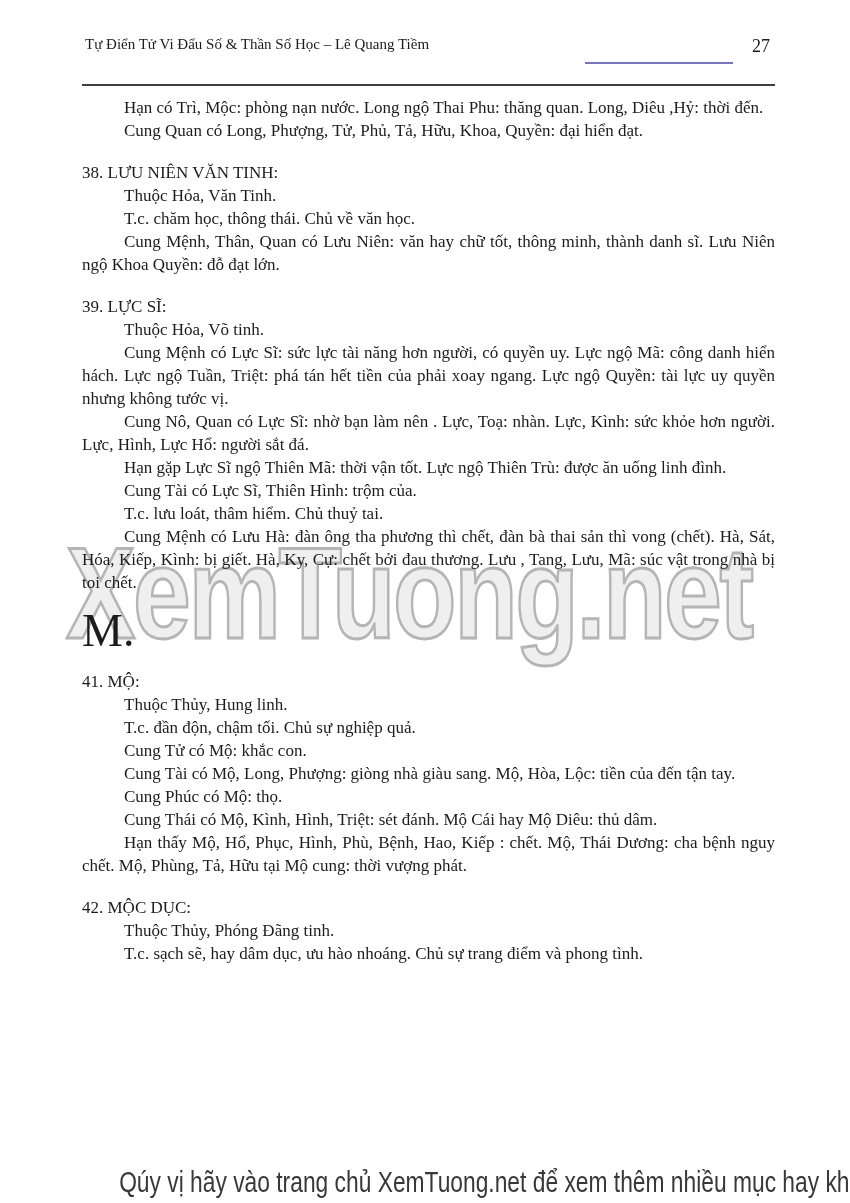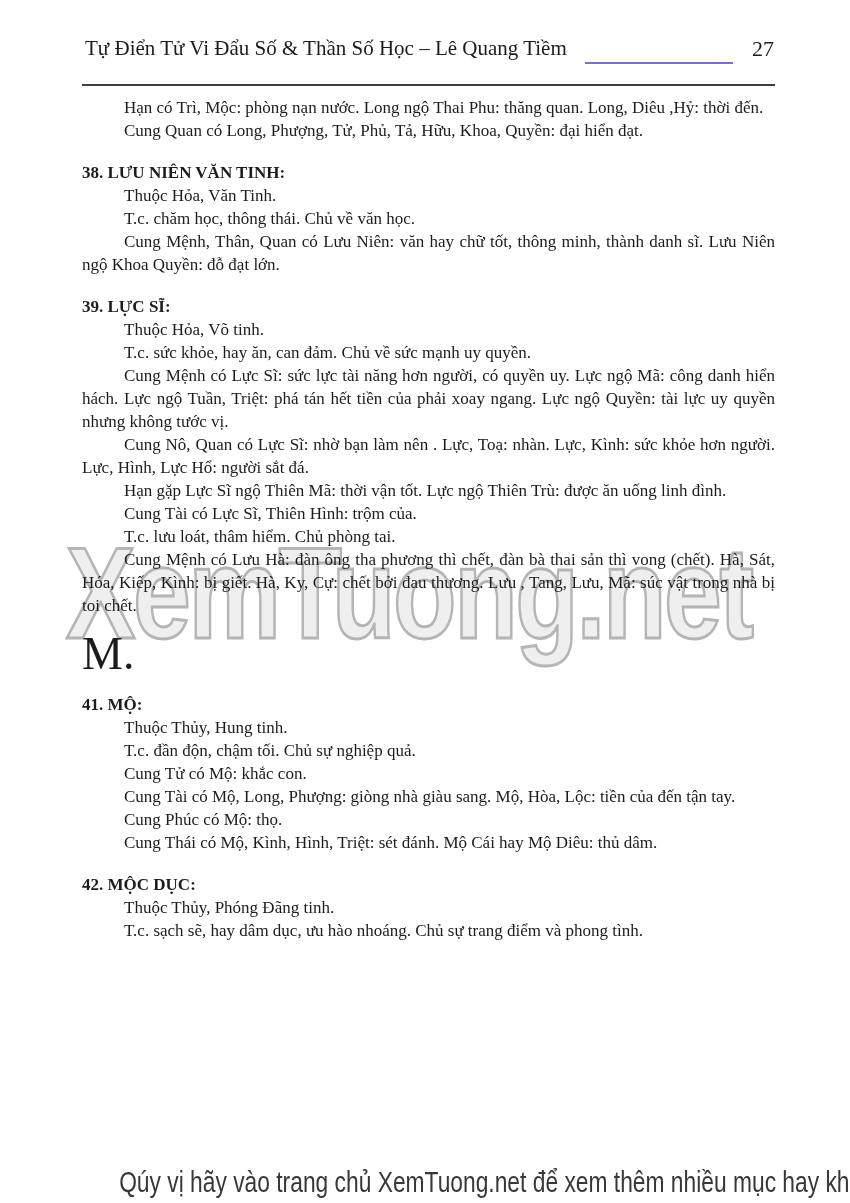--- a/index.html
+++ b/index.html
@@ -11,29 +11,29 @@
     margin: 0 auto;
     background: #ffffff;
     overflow: hidden;
     font-family: "Liberation Serif", "DejaVu Serif", serif;
     color: #1c1c1c;
   }
   
   .header { position: absolute; top: 0; left: 0; width: 100%; height: 90px; }
   .header-title {
     position: absolute; left: 85px; top: 36px;
-    font-size: 21px; white-space: nowrap; color: #1c1c1c;
+    font-size: 15px; white-space: nowrap; color: #1c1c1c;
   }
   .header-line {
     position: absolute; left: 585px; top: 62px;
     width: 148px; height: 2px; background: #7673cc;
   }
   .header-page-number {
     position: absolute; left: 752px; top: 36px;
-    font-size: 22px; color: #1c1c1c;
+    font-size: 18px; color: #1c1c1c;
   }
   .header-rule {
     position: absolute; left: 82px; top: 84px;
     width: 693px; height: 2px; background: #3e3e42;
   }
   
   .watermark {
     position: absolute; left: 66px; top: 528px;
     z-index: 0;
     font-family: "Liberation Sans", "DejaVu Sans", sans-serif;
@@ -52,21 +52,21 @@
     position: absolute; left: 82px; top: 96px;
     width: 693px; z-index: 1;
     font-size: 17px; line-height: 23px;
   }
   .content p {
     text-indent: 42px;
     text-align: justify;
   }
   .section-heading {
     margin-top: 19px;
-    font-weight: bold;
+    font-weight: normal;
     font-size: 17px;
     line-height: 23px;
   }
   .letter-divider {
     margin-top: 12px;
     font-size: 46px;
     line-height: 50px;
     font-weight: normal;
   }
   .tight { margin-top: 14px; }
@@ -104,37 +104,37 @@
     <p>Hạn có Trì, Mộc: phòng nạn nước. Long ngộ Thai Phu: thăng quan. Long, Diêu ,Hỷ: thời đến.</p>
     <p>Cung Quan có Long, Phượng, Tử, Phủ, Tả, Hữu, Khoa, Quyền: đại hiển đạt.</p>
 
     <div class="section-heading">38. LƯU NIÊN VĂN TINH:</div>
     <p>Thuộc Hỏa, Văn Tinh.</p>
     <p>T.c. chăm học, thông thái. Chủ về văn học.</p>
     <p>Cung Mệnh, Thân, Quan có Lưu Niên: văn hay chữ tốt, thông minh, thành danh sĩ. Lưu Niên ngộ Khoa Quyền: đỗ đạt lớn.</p>
 
     <div class="section-heading">39. LỰC SĨ:</div>
     <p>Thuộc Hỏa, Võ tinh.</p>
-    <p>T.c. sức khỏe, hay ăn, can đảm. Chủ về sức mạnh uy quyền.</p>
     <p>Cung Mệnh có Lực Sĩ: sức lực tài năng hơn người, có quyền uy. Lực ngộ Mã: công danh hiển hách. Lực ngộ Tuần, Triệt: phá tán hết tiền của phải xoay ngang. Lực ngộ Quyền: tài lực uy quyền nhưng không tước vị.</p>
     <p>Cung Nô, Quan có Lực Sĩ: nhờ bạn làm nên . Lực, Toạ: nhàn. Lực, Kình: sức khỏe hơn người. Lực, Hình, Lực Hổ: người sắt đá.</p>
     <p>Hạn gặp Lực Sĩ ngộ Thiên Mã: thời vận tốt. Lực ngộ Thiên Trù: được ăn uống linh đình.</p>
     <p>Cung Tài có Lực Sĩ, Thiên Hình: trộm của.</p>
-    <p>T.c. lưu loát, thâm hiểm. Chủ phòng tai.</p>
+    <p>T.c. lưu loát, thâm hiểm. Chủ thuỷ tai.</p>
     <p>Cung Mệnh có Lưu Hà: đàn ông tha phương thì chết, đàn bà thai sản thì vong (chết). Hà, Sát, Hóa, Kiếp, Kình: bị giết. Hà, Ky, Cự: chết bởi đau thương. Lưu , Tang, Lưu, Mã: súc vật trong nhà bị toi chết.</p>
 
     <div class="letter-divider">M.</div>
 
     <div class="section-heading tight">41. MỘ:</div>
-    <p>Thuộc Thủy, Hung tinh.</p>
+    <p>Thuộc Thủy, Hung linh.</p>
     <p>T.c. đần độn, chậm tối. Chủ sự nghiệp quả.</p>
     <p>Cung Tử có Mộ: khắc con.</p>
     <p>Cung Tài có Mộ, Long, Phượng: giòng nhà giàu sang. Mộ, Hòa, Lộc: tiền của đến tận tay.</p>
     <p>Cung Phúc có Mộ: thọ.</p>
     <p>Cung Thái có Mộ, Kình, Hình, Triệt: sét đánh. Mộ Cái hay Mộ Diêu: thủ dâm.</p>
+    <p>Hạn thấy Mộ, Hổ, Phục, Hình, Phù, Bệnh, Hao, Kiếp : chết. Mộ, Thái Dương: cha bệnh nguy chết. Mộ, Phùng, Tả, Hữu tại Mộ cung: thời vượng phát.</p>
 
     <div class="section-heading">42. MỘC DỤC:</div>
     <p>Thuộc Thủy, Phóng Đãng tinh.</p>
     <p>T.c. sạch sẽ, hay dâm dục, ưu hào nhoáng. Chủ sự trang điểm và phong tình.</p>
 
   </div>
 
   <div class="footer">
     <span class="footer-text">Qúy vị hãy vào trang chủ XemTuong.net để xem thêm nhiều mục hay khác</span>
   </div>

